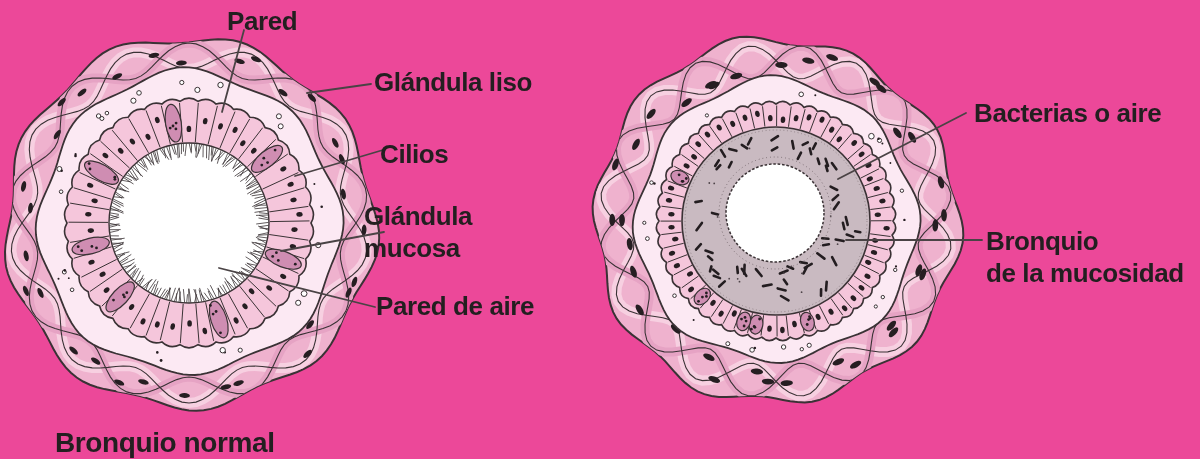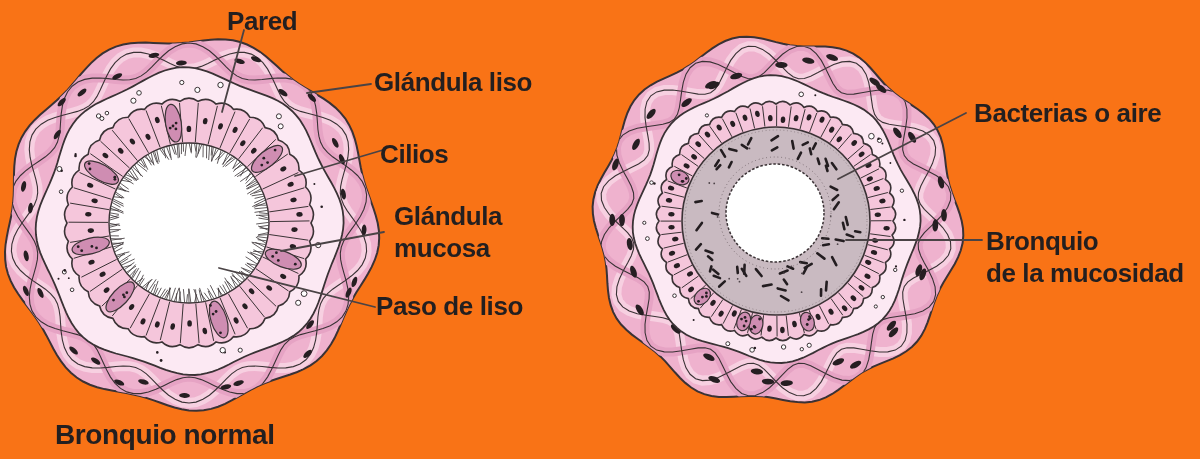--- a/index.html
+++ b/index.html
@@ -1,21 +1,21 @@
 <!DOCTYPE html>
 <html><head>
 <meta charset="utf-8">
 <style>
   html,body{margin:0;padding:0;background:#ffffff;}
-  .stage{position:relative;width:1200px;height:459px;background:#f97316;overflow:hidden;
+  .stage{position:relative;width:1200px;height:459px;background:#ec4899;overflow:hidden;
          font-family:"Liberation Sans","DejaVu Sans",sans-serif;}
   .stage svg{position:absolute;left:0;top:0;}
   .label{position:absolute;font-size:26px;font-weight:600;line-height:1.22;color:#231f20;
          letter-spacing:-0.4px;white-space:pre-line;}
-  .caption{position:absolute;font-size:28px;font-weight:600;color:#231f20;letter-spacing:-0.4px;}
+  .caption{position:absolute;font-size:28px;font-weight:600;color:#231f20;letter-spacing:-0.4px;margin-top:8px;}
 </style>
 </head>
 <body>
 
 <div class="stage">
   <svg id="diagram-svg" width="1200" height="459" viewBox="0 0 1200 459">
       <g>
         <g>
           <clipPath id="clip-7">
             <path d="M377.7,223.0L378.9,230.5L379.2,238.0L378.7,245.4L377.2,252.8L374.8,260.0L371.7,266.9L368.1,273.5L364.3,279.9L360.3,286.2L356.4,292.3L352.8,298.5L349.4,304.7L346.4,311.1L343.5,317.7L340.7,324.4L337.8,331.1L334.7,337.8L331.0,344.3L326.8,350.4L322.0,356.0L316.6,361.0L310.5,365.3L304.0,368.9L297.2,372.0L290.3,374.5L283.3,376.8L276.4,379.0L269.7,381.3L263.1,383.8L256.8,386.6L250.5,389.8L244.3,393.3L238.0,396.9L231.6,400.4L225.0,403.8L218.1,406.7L211.0,408.9L203.7,410.3L196.4,410.8L189.0,410.4L181.7,409.3L174.5,407.5L167.4,405.2L160.5,402.8L153.7,400.4L147.0,398.1L140.2,396.1L133.3,394.5L126.3,393.1L119.1,391.8L111.8,390.5L104.4,389.1L97.1,387.2L89.9,384.7L83.1,381.5L76.7,377.5L70.9,372.8L65.7,367.4L61.1,361.4L56.9,355.1L53.2,348.5L49.8,341.9L46.4,335.4L42.9,329.1L39.3,323.0L35.4,317.2L31.2,311.4L26.8,305.6L22.4,299.8L18.1,293.8L14.1,287.5L10.7,280.9L8.0,274.0L6.1,266.9L5.2,259.6L5.0,252.1L5.6,244.7L6.7,237.3L8.1,230.1L9.7,223.0L11.2,216.0L12.4,209.1L13.2,202.2L13.7,195.2L13.9,188.2L13.9,181.0L14.0,173.6L14.3,166.2L15.0,158.8L16.4,151.5L18.6,144.4L21.5,137.7L25.3,131.3L29.7,125.4L34.7,119.9L40.1,114.8L45.7,110.0L51.2,105.3L56.6,100.6L61.8,95.8L66.8,90.8L71.5,85.5L76.2,79.9L80.9,74.2L85.8,68.6L91.0,63.1L96.6,57.9L102.6,53.4L109.1,49.6L115.9,46.6L123.2,44.5L130.6,43.3L138.1,42.7L145.7,42.6L153.2,42.9L160.5,43.2L167.7,43.4L174.9,43.4L181.9,43.0L189.0,42.4L196.1,41.5L203.4,40.6L210.7,39.8L218.1,39.3L225.5,39.5L232.9,40.3L240.1,42.0L247.0,44.5L253.6,47.8L259.9,51.8L265.8,56.3L271.5,61.2L276.9,66.1L282.2,70.9L287.6,75.5L293.0,79.8L298.7,83.8L304.7,87.5L310.9,91.2L317.2,94.8L323.5,98.7L329.6,102.9L335.4,107.6L340.6,112.8L345.3,118.6L349.1,124.9L352.3,131.6L354.7,138.6L356.6,145.7L358.1,153.0L359.4,160.1L360.7,167.2L362.2,174.2L364.0,181.0L366.1,187.8L368.5,194.6L371.0,201.5L373.5,208.5L375.8,215.7L377.7,223.0Z"></path>
@@ -699,21 +699,21 @@
         <line x1="384" y1="232" x2="281" y2="251" stroke="#4a4345" stroke-width="1.8" stroke-linecap="round"></line>
         <line x1="375" y1="307" x2="219" y2="268" stroke="#4a4345" stroke-width="1.8" stroke-linecap="round"></line>
         <line x1="966" y1="113" x2="838" y2="179" stroke="#4a4345" stroke-width="1.8" stroke-linecap="round"></line>
         <line x1="982" y1="240" x2="846" y2="240" stroke="#4a4345" stroke-width="1.8" stroke-linecap="round"></line>
       </g>
     </svg>
 
   <div class="label" style="left:227px;top:6px">Pared</div>
   <div class="label" style="left:374px;top:67px">Glándula liso</div>
   <div class="label" style="left:380px;top:139px">Cilios</div>
-  <div class="label" style="left:394px;top:201px">Glándula
+  <div class="label" style="left:364px;top:201px">Glándula
 mucosa</div>
-  <div class="label" style="left:376px;top:291px">Paso de liso</div>
+  <div class="label" style="left:376px;top:291px">Pared de aire</div>
   <div class="label" style="left:974px;top:98px">Bacterias o aire</div>
   <div class="label" style="left:986px;top:226px">Bronquio
 de la mucosidad</div>
 
   <div class="caption" style="left:55px;top:419px">Bronquio normal</div>
 </div>
 
 </body></html>

